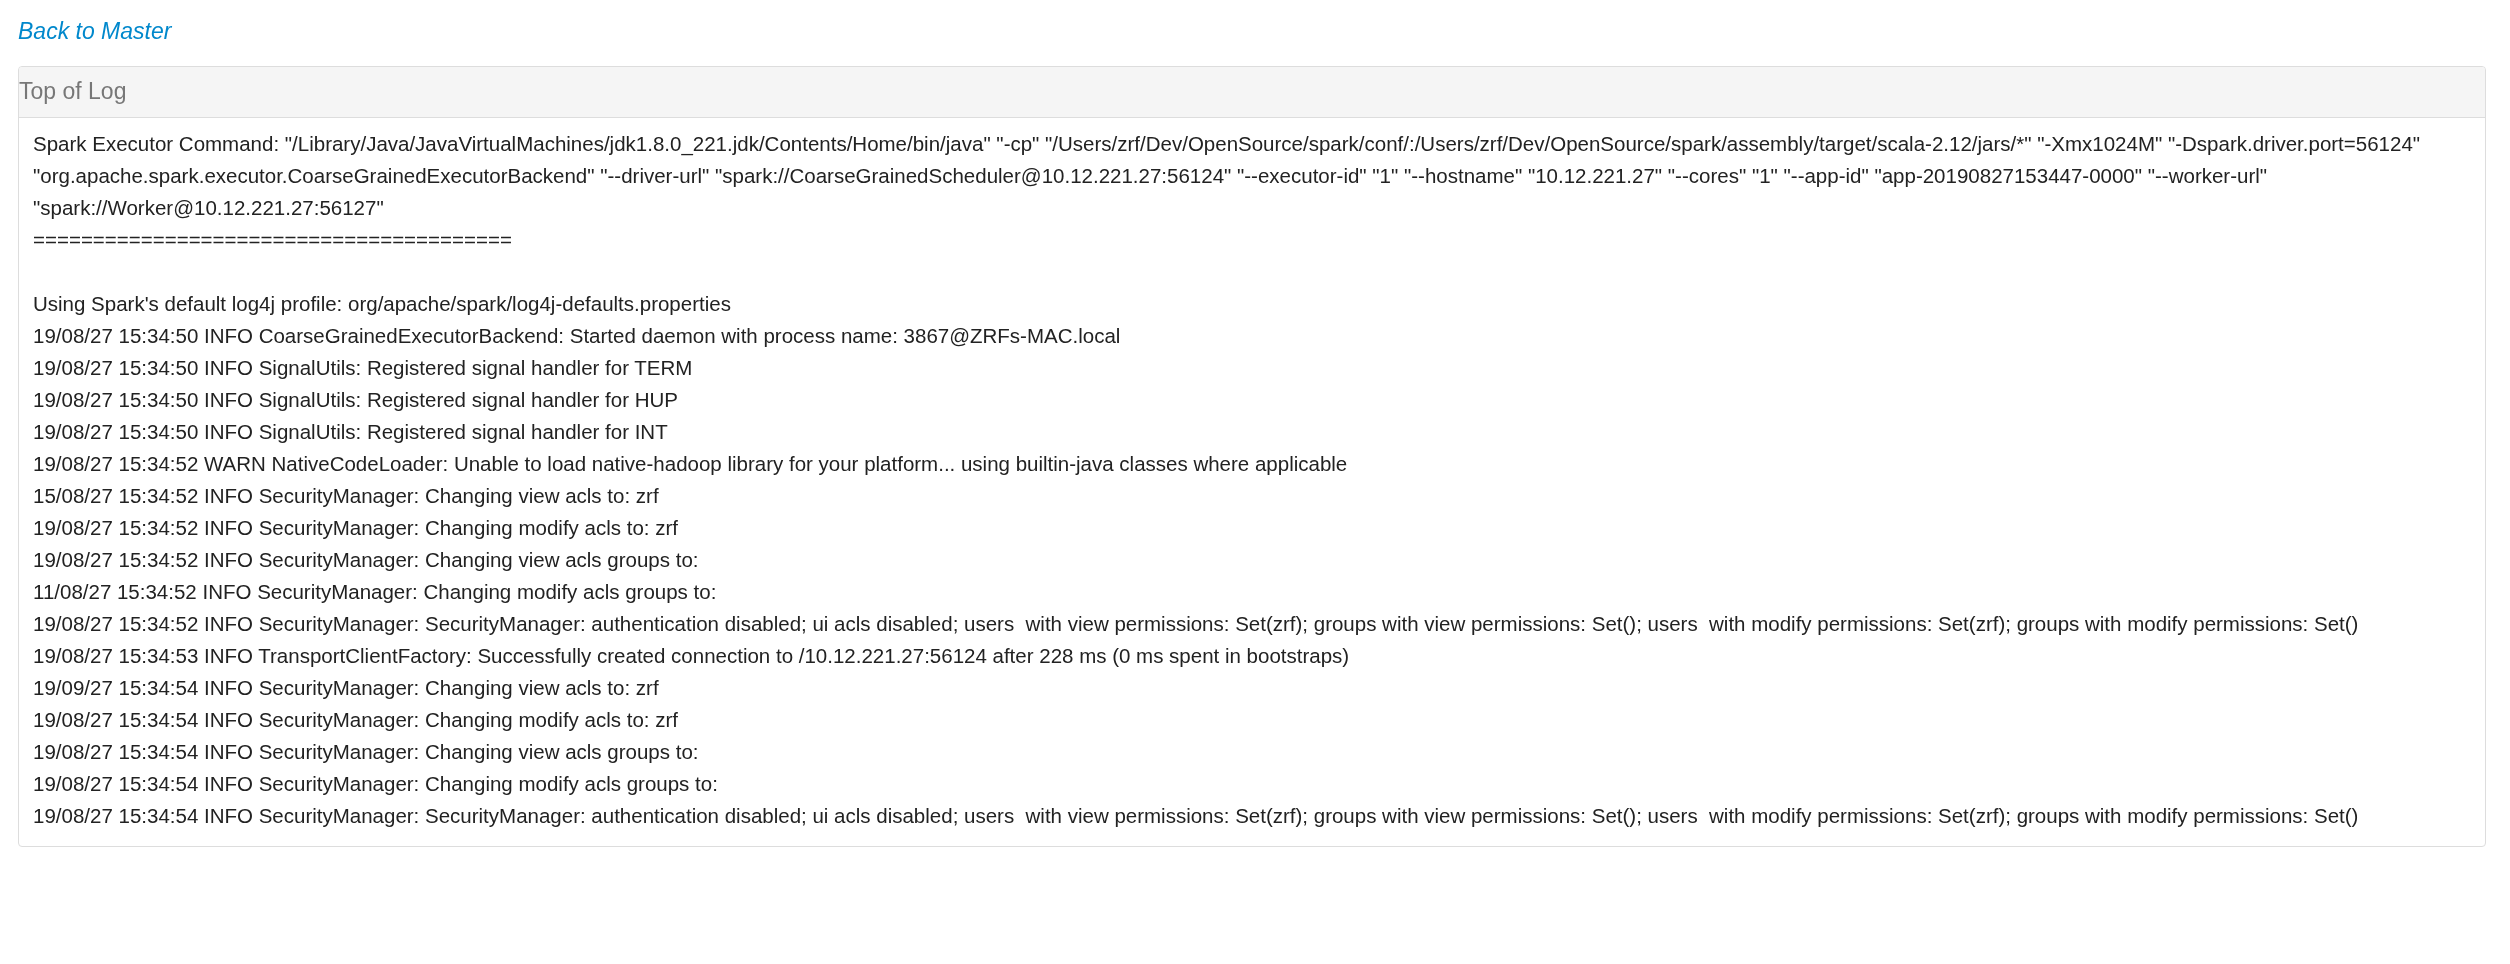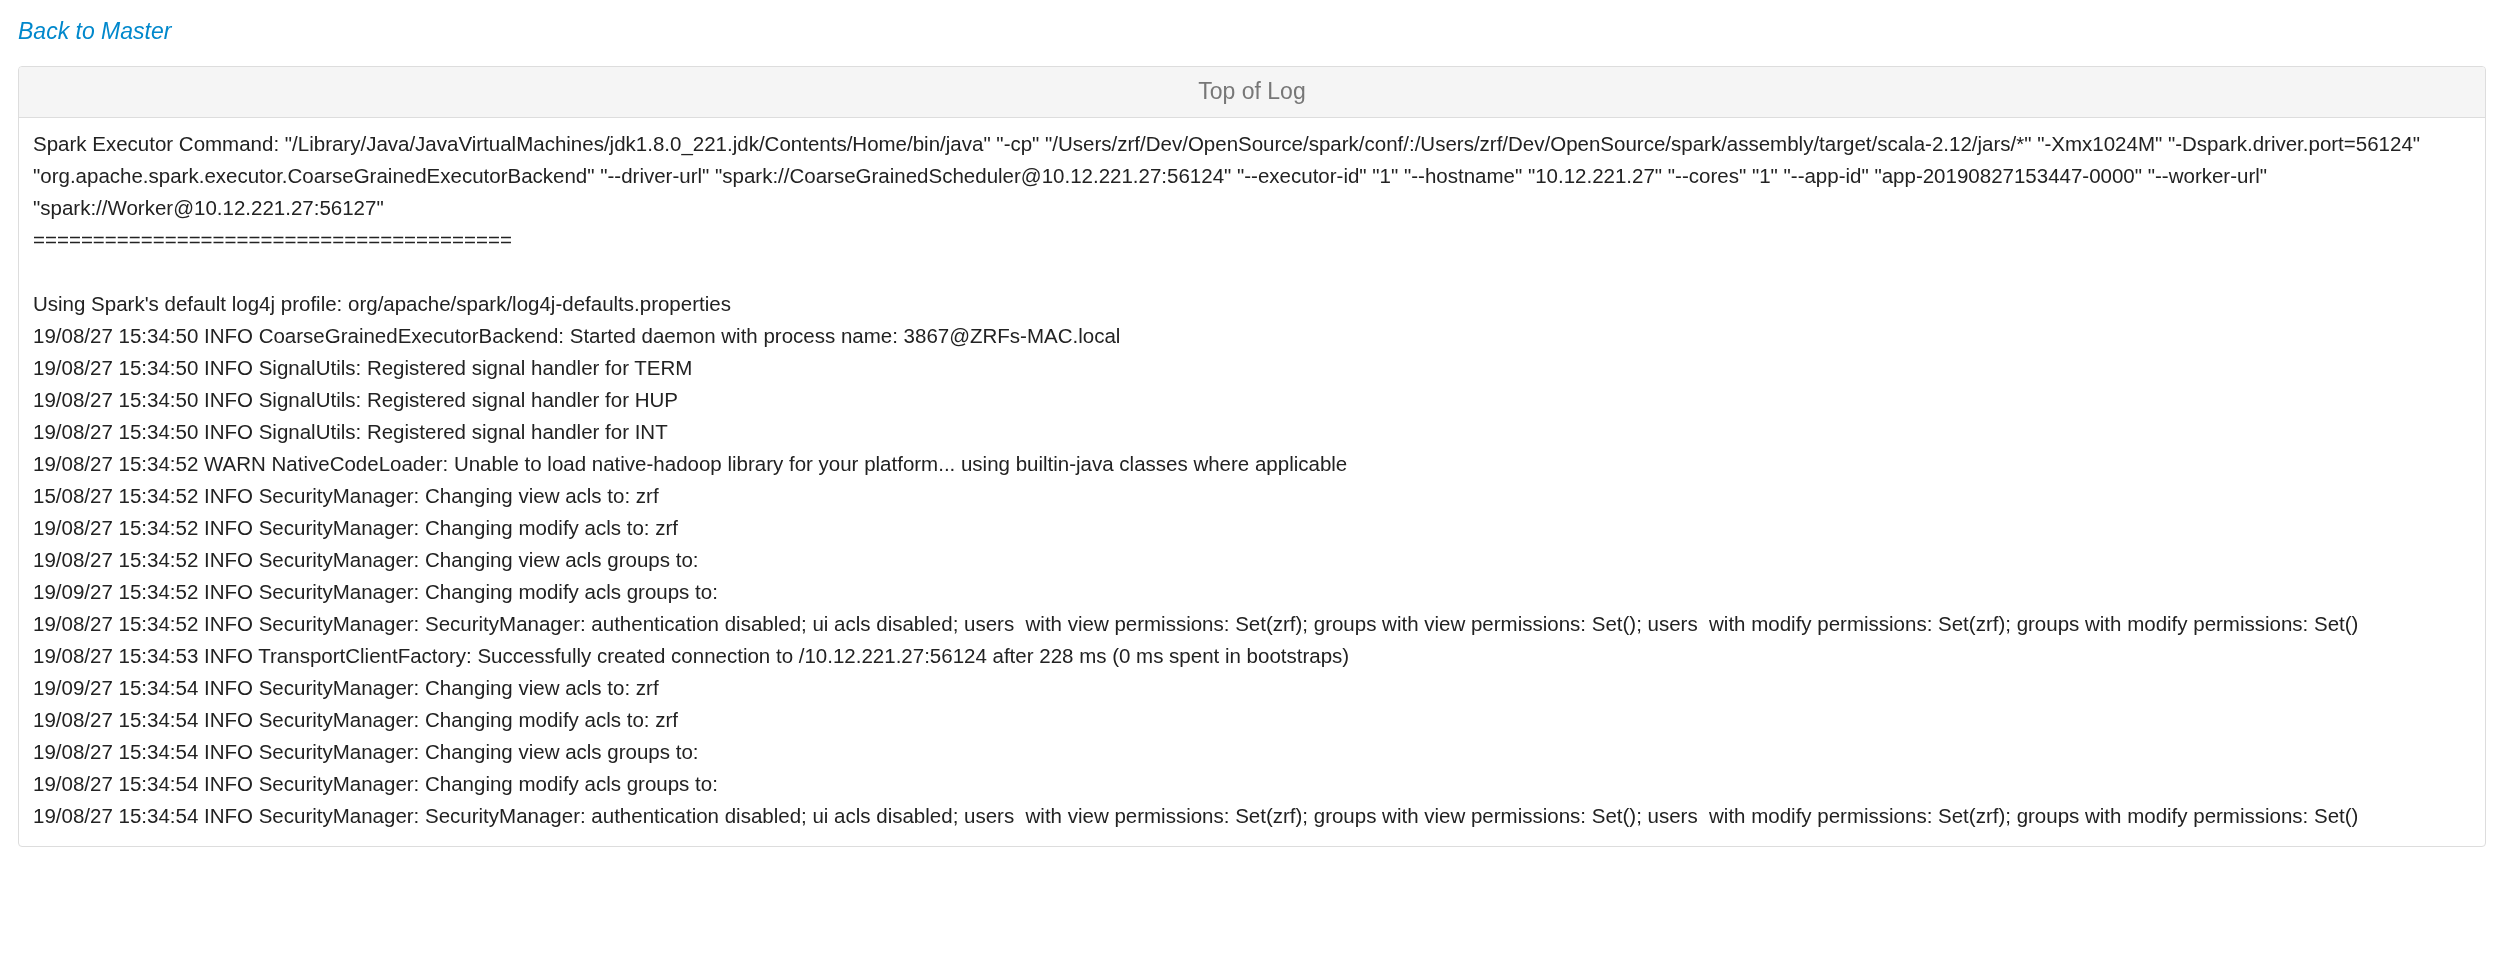--- a/index.html
+++ b/index.html
@@ -40,21 +40,20 @@
     background: #ffffff;
     overflow: hidden;
     width: calc(100% - 6px);
     box-sizing: border-box;
   }
   .log-panel-header {
     background: #f5f5f5;
     border-bottom: 1px solid #dddddd;
     color: #777777;
     font-size: 23px;
-    text-align: center;
     padding: 11px 0 12px 0;
     line-height: 1.2;
   }
   .log-body {
     padding: 10px 14px 14px 14px;
     font-size: 20.5px;
     line-height: 32px;
     color: #222222;
     white-space: normal;
     word-break: break-word;
@@ -83,21 +82,21 @@
         <div class="log-line blank"></div>
         <div class="log-line">Using Spark's default log4j profile: org/apache/spark/log4j-defaults.properties</div>
         <div class="log-line">19/08/27 15:34:50 INFO CoarseGrainedExecutorBackend: Started daemon with process name: 3867@ZRFs-MAC.local</div>
         <div class="log-line">19/08/27 15:34:50 INFO SignalUtils: Registered signal handler for TERM</div>
         <div class="log-line">19/08/27 15:34:50 INFO SignalUtils: Registered signal handler for HUP</div>
         <div class="log-line">19/08/27 15:34:50 INFO SignalUtils: Registered signal handler for INT</div>
         <div class="log-line">19/08/27 15:34:52 WARN NativeCodeLoader: Unable to load native-hadoop library for your platform... using builtin-java classes where applicable</div>
         <div class="log-line">15/08/27 15:34:52 INFO SecurityManager: Changing view acls to: zrf</div>
         <div class="log-line">19/08/27 15:34:52 INFO SecurityManager: Changing modify acls to: zrf</div>
         <div class="log-line">19/08/27 15:34:52 INFO SecurityManager: Changing view acls groups to:</div>
-        <div class="log-line">19/09/27 15:34:52 INFO SecurityManager: Changing modify acls groups to:</div>
+        <div class="log-line">11/08/27 15:34:52 INFO SecurityManager: Changing modify acls groups to:</div>
         <div class="log-line">19/08/27 15:34:52 INFO SecurityManager: SecurityManager: authentication disabled; ui acls disabled; users  with view permissions: Set(zrf); groups with view permissions: Set(); users  with modify permissions: Set(zrf); groups with modify permissions: Set()</div>
         <div class="log-line">19/08/27 15:34:53 INFO TransportClientFactory: Successfully created connection to /10.12.221.27:56124 after 228 ms (0 ms spent in bootstraps)</div>
         <div class="log-line">19/09/27 15:34:54 INFO SecurityManager: Changing view acls to: zrf</div>
         <div class="log-line">19/08/27 15:34:54 INFO SecurityManager: Changing modify acls to: zrf</div>
         <div class="log-line">19/08/27 15:34:54 INFO SecurityManager: Changing view acls groups to:</div>
         <div class="log-line">19/08/27 15:34:54 INFO SecurityManager: Changing modify acls groups to:</div>
         <div class="log-line">19/08/27 15:34:54 INFO SecurityManager: SecurityManager: authentication disabled; ui acls disabled; users  with view permissions: Set(zrf); groups with view permissions: Set(); users  with modify permissions: Set(zrf); groups with modify permissions: Set()</div>
       </div>
   </div>
 

